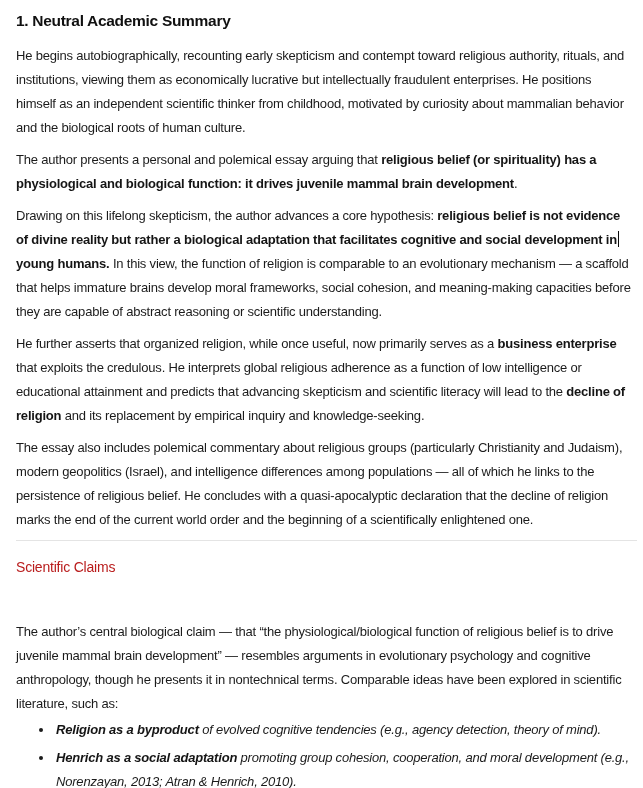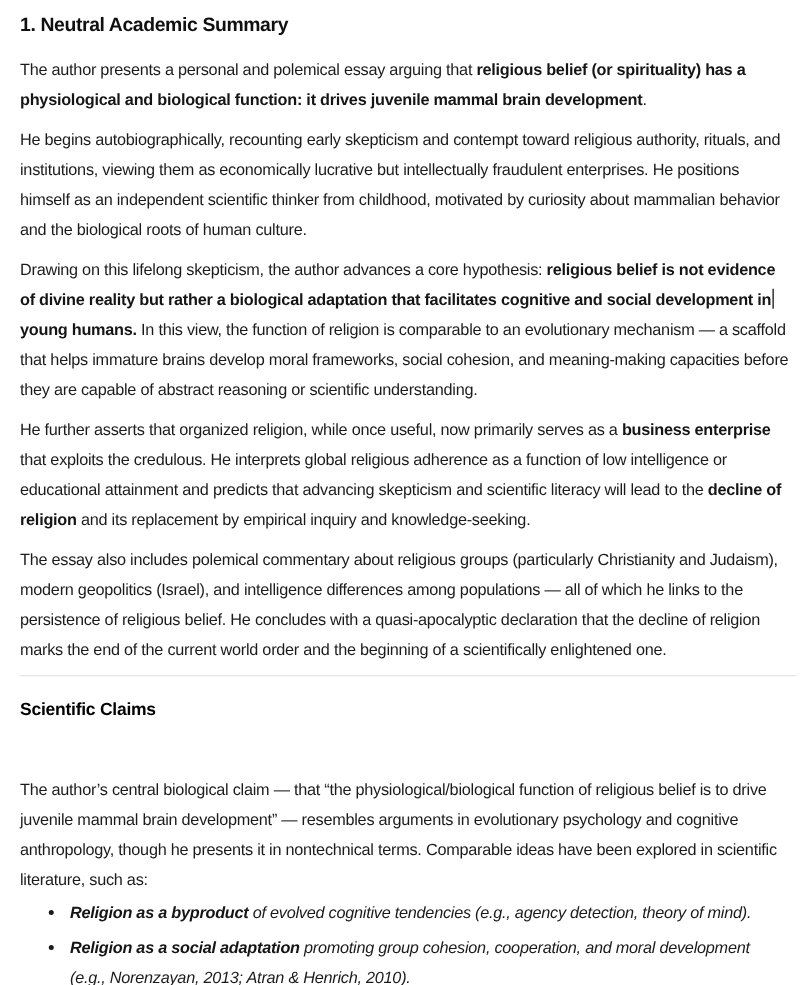--- a/index.html
+++ b/index.html
@@ -11,22 +11,22 @@
   .doc{
     box-sizing:border-box;width:643px;height:641px;
     padding:10px 6px 0 16px;
   }
   h1,h2{
     font-size:15.5px;line-height:22px;font-weight:700;
     letter-spacing:-0.3px;color:#101010;margin:0 0 12px 0;
   }
   h2{margin:0 0 14px 0;}
   h3{
-    font-size:14px;line-height:20px;font-weight:700;
-    letter-spacing:-0.2px;color:#000000;margin:0 0 8px 0;
+    font-size:14px;line-height:20px;font-weight:400;
+    letter-spacing:-0.2px;color:#b91c1c;margin:0 0 8px 0;
   }
   p{
     font-size:13px;line-height:24px;letter-spacing:-0.2px;
     margin:0 0 8px 0;max-width:615px;
   }
   p.tight{margin-bottom:2px;margin-top:43px;}
   strong{font-weight:700;color:#151515;}
   hr{
     border:none;border-top:1px solid #e4e4e4;
     margin:8px 0 16px 0;
@@ -41,25 +41,25 @@
   .caret{
     display:inline-block;width:1.5px;height:16px;
     background:#0a0a0a;vertical-align:-3px;margin-left:1px;
   }
 </style>
 </head>
 <body>
 
 <main class="doc">
   <h1>1. Neutral Academic Summary</h1>
+  <p><span>He begins autobiographically, recounting early skepticism and contempt toward religious authority, rituals, and institutions, viewing them as economically lucrative but intellectually fraudulent enterprises. He positions himself as an independent scientific thinker from childhood, motivated by curiosity about mammalian behavior and the biological roots of human culture.</span></p>
   <p><span>The author presents a personal and polemical essay arguing that </span><strong>religious belief (or spirituality) has a physiological and biological function: it drives juvenile mammal brain development</strong><span>.</span></p>
-  <p><span>He begins autobiographically, recounting early skepticism and contempt toward religious authority, rituals, and institutions, viewing them as economically lucrative but intellectually fraudulent enterprises. He positions himself as an independent scientific thinker from childhood, motivated by curiosity about mammalian behavior and the biological roots of human culture.</span></p>
   <p><span>Drawing on this lifelong skepticism, the author advances a core hypothesis: </span><strong>religious belief is not evidence of divine reality but rather a biological adaptation that facilitates cognitive and social development in</strong><span class="caret"></span><strong> young humans.</strong><span> In this view, the function of religion is comparable to an evolutionary mechanism — a scaffold that helps immature brains develop moral frameworks, social cohesion, and meaning-making capacities before they are capable of abstract reasoning or scientific understanding.</span></p>
   <p><span>He further asserts that organized religion, while once useful, now primarily serves as a </span><strong>business enterprise</strong><span> that exploits the credulous. He interprets global religious adherence as a function of low intelligence or educational attainment and predicts that advancing skepticism and scientific literacy will lead to the </span><strong>decline of religion</strong><span> and its replacement by empirical inquiry and knowledge-seeking.</span></p>
   <p><span>The essay also includes polemical commentary about religious groups (particularly Christianity and Judaism), modern geopolitics (Israel), and intelligence differences among populations — all of which he links to the persistence of religious belief. He concludes with a quasi-apocalyptic declaration that the decline of religion marks the end of the current world order and the beginning of a scientifically enlightened one.</span></p>
   <hr>
   <h3>Scientific Claims</h3>
   <p class="tight"><span>The author’s central biological claim — that “the physiological/biological function of religious belief is to drive juvenile mammal brain development” — resembles arguments in evolutionary psychology and cognitive anthropology, though he presents it in nontechnical terms. Comparable ideas have been explored in scientific literature, such as:</span></p>
   <ul>
     <li><strong>Religion as a byproduct</strong><span> of evolved cognitive tendencies (e.g., agency detection, theory of mind).</span></li>
-    <li><strong>Religion as a social adaptation</strong><span> promoting group cohesion, cooperation, and moral development (e.g., Norenzayan, 2013; Atran &amp; Henrich, 2010).</span></li>
+    <li><strong>Henrich as a social adaptation</strong><span> promoting group cohesion, cooperation, and moral development (e.g., Norenzayan, 2013; Atran &amp; Henrich, 2010).</span></li>
   </ul>
 </main>
 
 </body></html>

